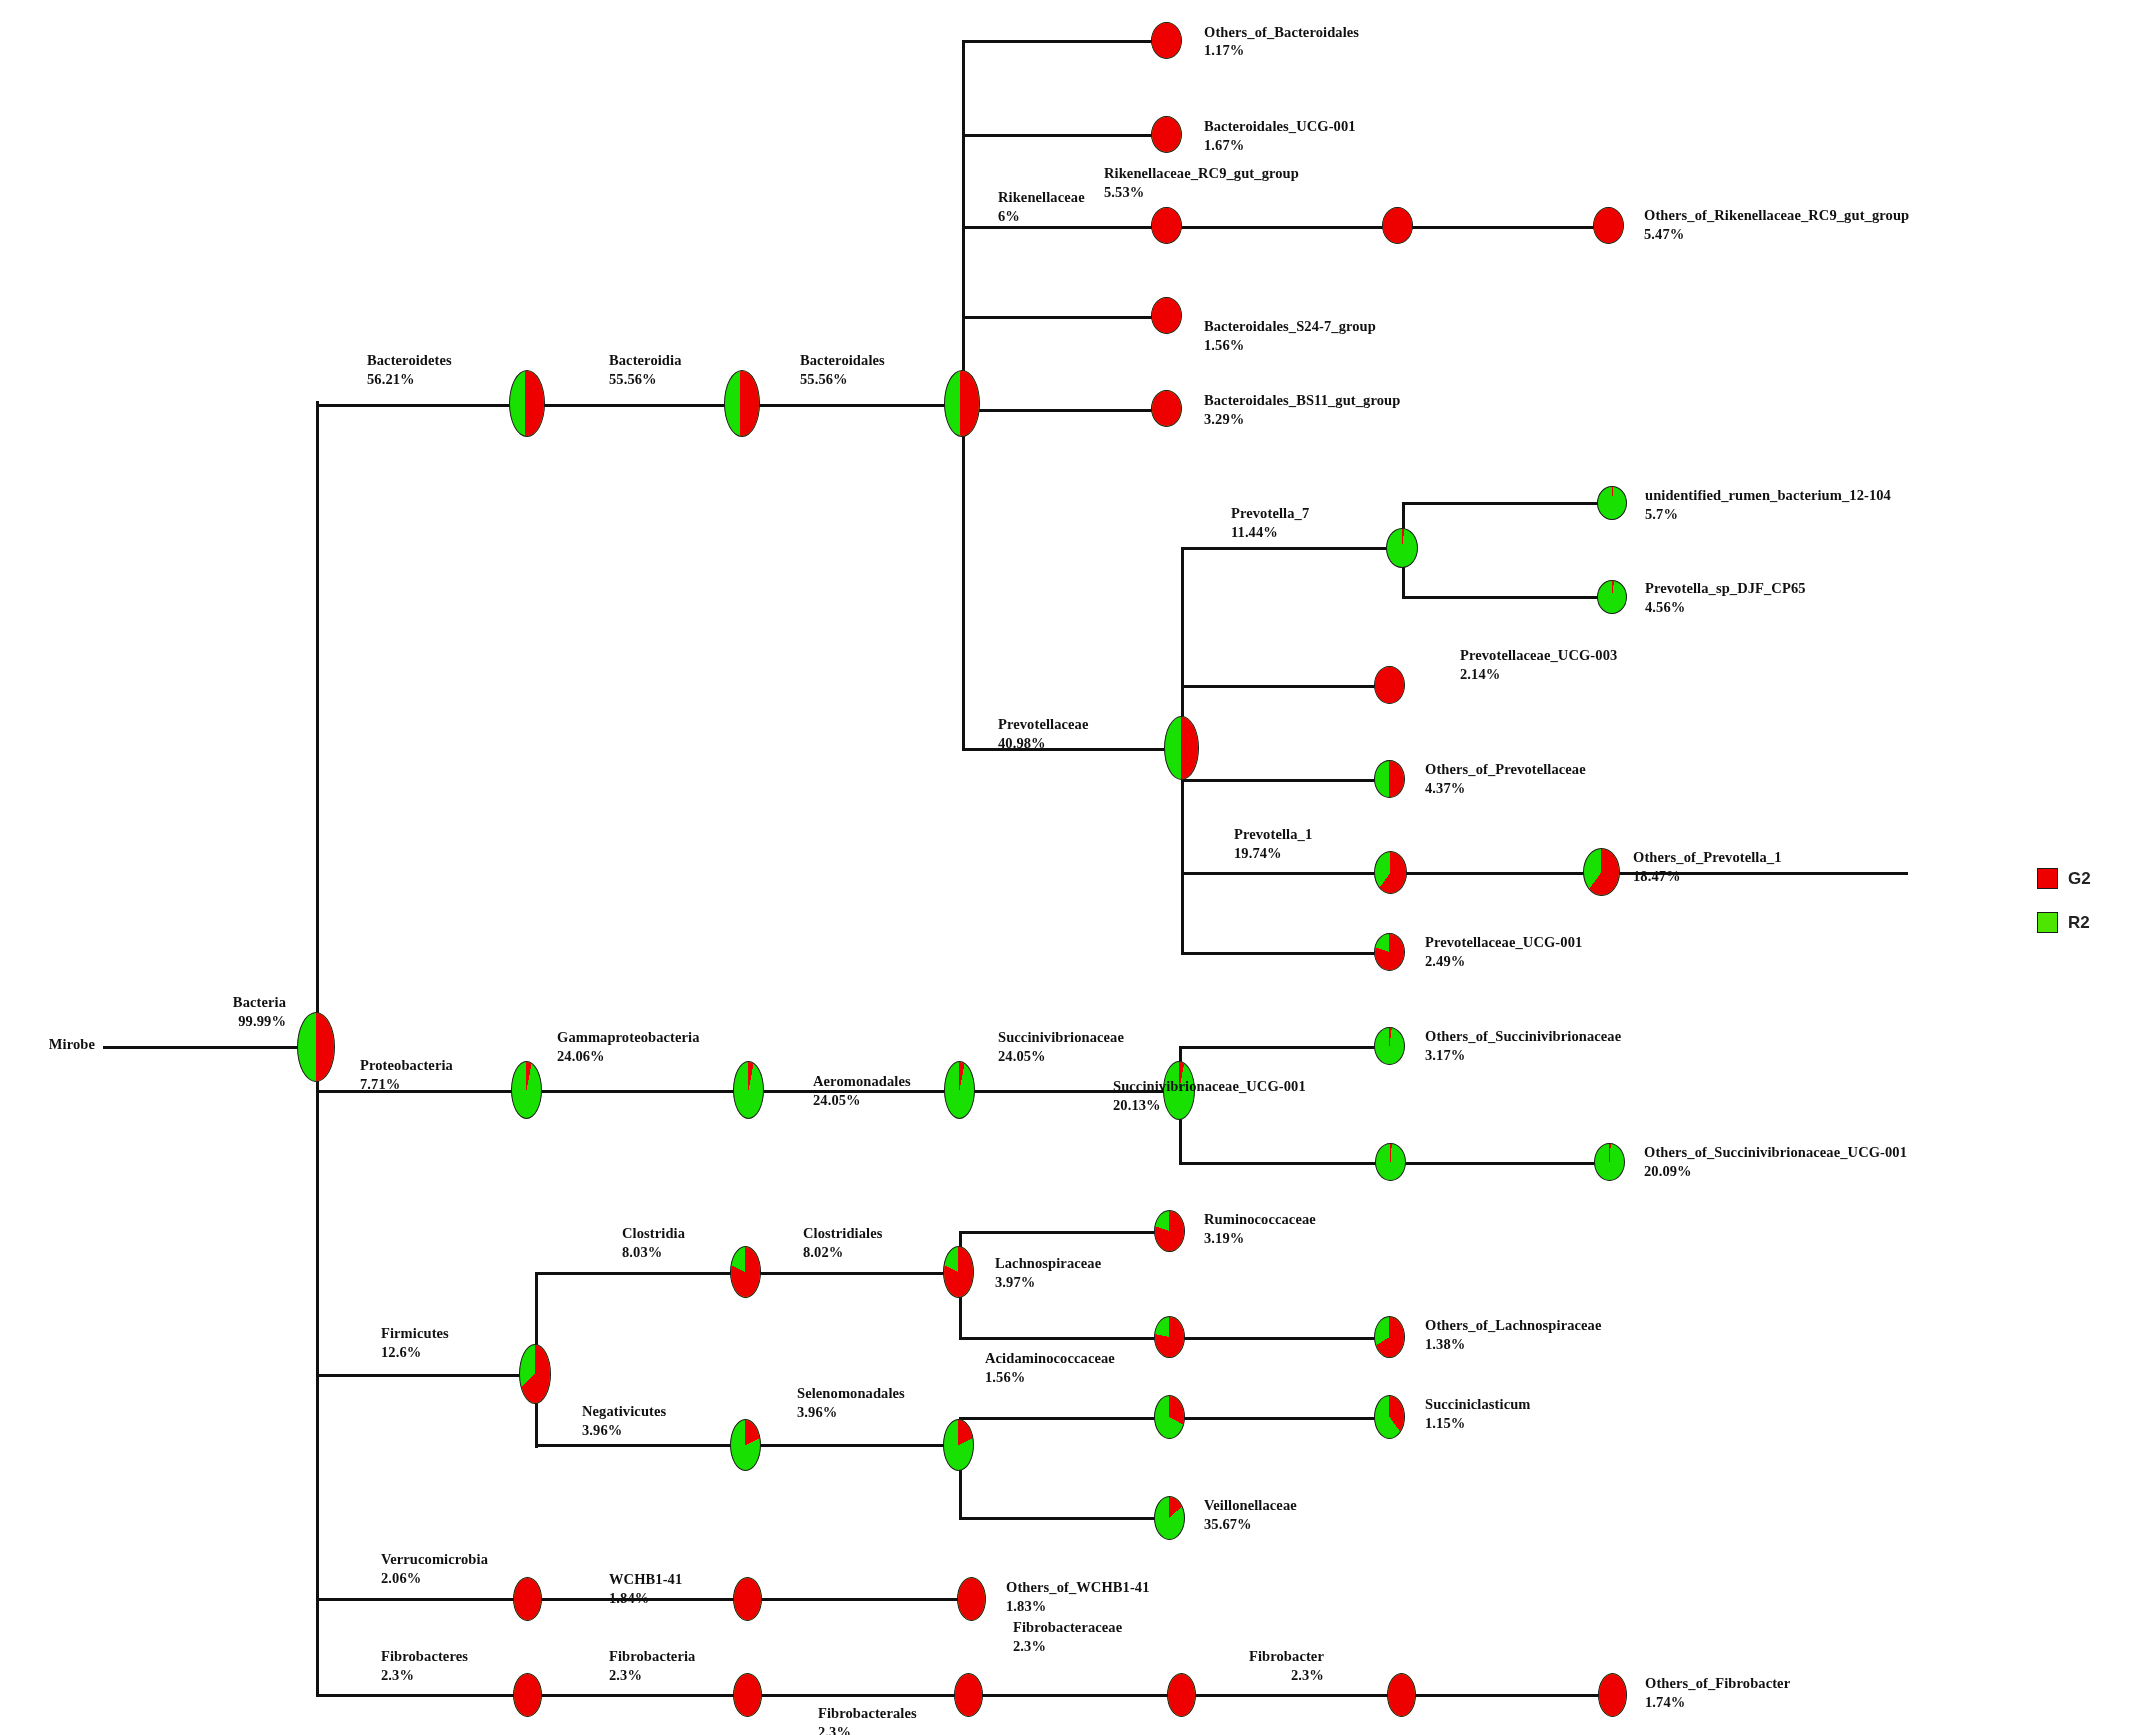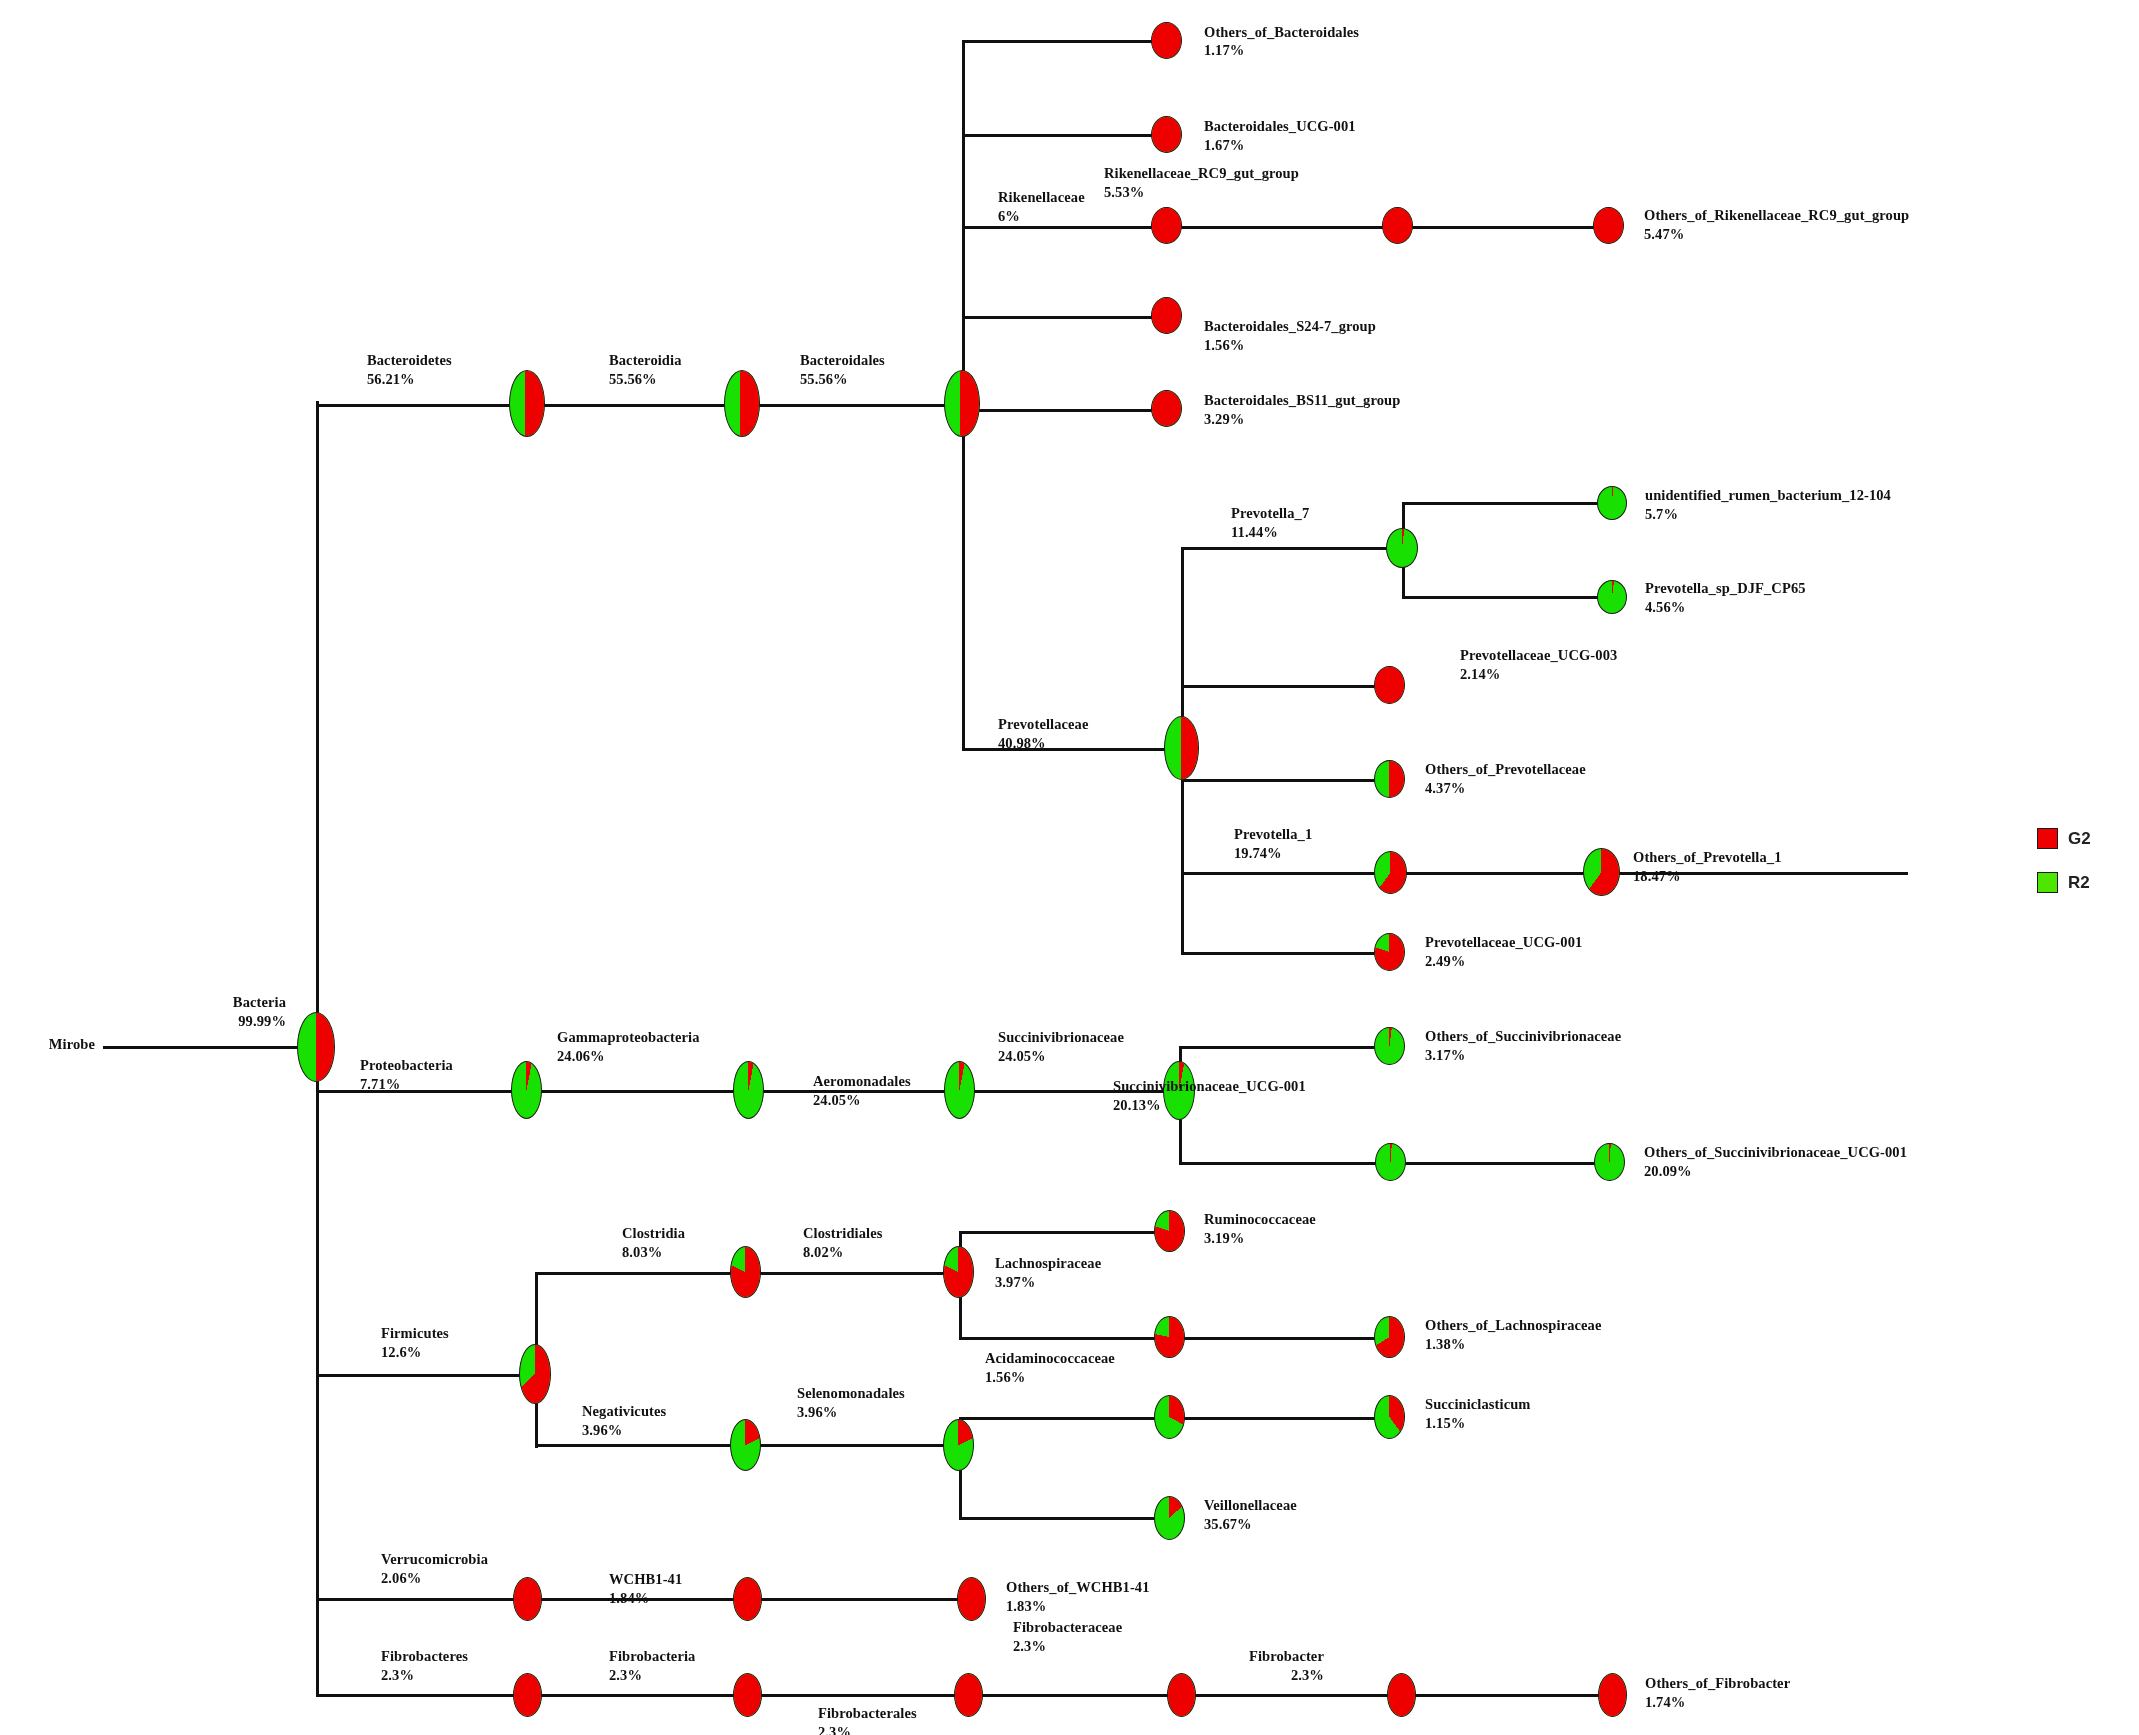--- a/index.html
+++ b/index.html
@@ -37,21 +37,21 @@
   .edge {
     position: absolute;
     background: #101010;
   }
   .edge.h { height: 3px; }
   .edge.v { width: 3px; }
   #legend {
     position:absolute;
     font-family:"Liberation Sans", sans-serif;
   }
-  .legend-row { position:absolute; display:flex; align-items:center; }
+  .legend-row { position:absolute; display:flex; align-items:center;margin-top:40px; }
   .swatch { width:21px; height:21px; border:1px solid #1b1b1b; box-sizing:border-box; }
   .legend-text {
     font-family:"Liberation Sans", sans-serif;
     font-weight:700; font-size:17px; color:#222; margin-left:10px;
   }
 </style>
 </head>
 <body>
 
 <div id="stage">

